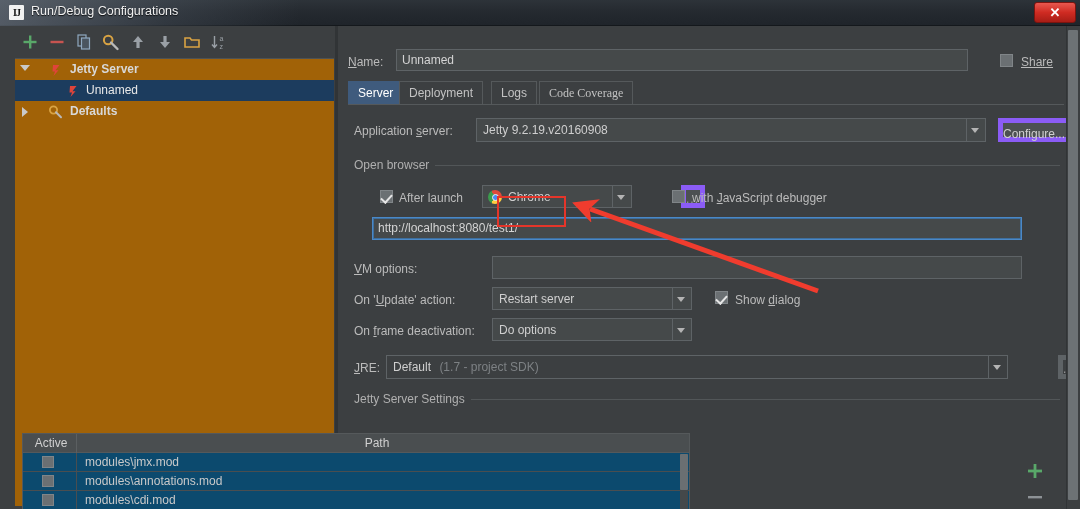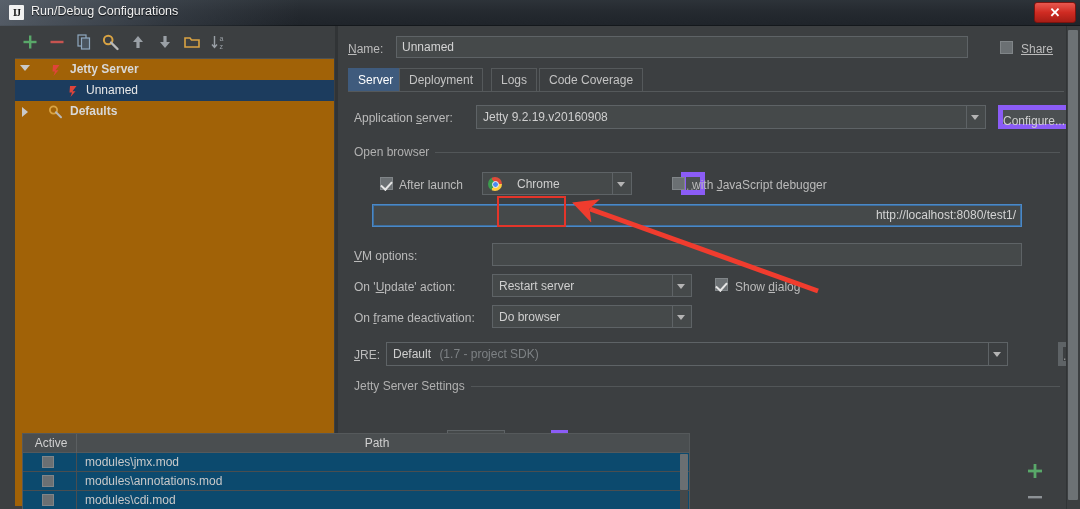--- a/index.html
+++ b/index.html
@@ -108,39 +108,39 @@
 
   
   #divider {
     position: absolute; left: 335px; top: 0;
     width: 3px; height: 483px;
     background: #313436;
   }
 
   
   #rightpane {
-    position: absolute; left: 340px; top: 0;
+    position: absolute; left: 340px; top: 13px;
     width: 732px; height: 380px;
   }
   .lbl { position: absolute; color: #bbbbbb; white-space: nowrap; }
   .und { text-decoration: underline; }
 
   .tf {
     position: absolute;
     background: #45494a;
     border: 1px solid #5e6366;
     color: #d4d4d4;
     font-family: "Liberation Sans", sans-serif;
     font-size: 12px;
     line-height: 20px;
     padding: 0 5px;
     white-space: nowrap;
     overflow: hidden;
   }
-  .tf.focus { border-color: #4a88c7; box-shadow: inset 0 0 0 1px #3e6f9e; text-align: right; }
+  .tf.focus { border-color: #4a88c7; box-shadow: inset 0 0 0 1px #3e6f9e; }
 
   .combo {
     position: absolute;
     background: #45494a;
     border: 1px solid #5e6366;
     color: #cfcfcf;
     line-height: 22px;
     padding-left: 6px;
     white-space: nowrap;
     overflow: hidden;
@@ -402,42 +402,42 @@
 
       <span class="lbl" style="left:8px; top:16px;"><u>N</u>ame:</span>
       <div class="tf" style="left:56px; top:10px; width:572px; height:22px;">Unnamed</div>
       <div class="cbx" style="left:660px; top:15px;"></div>
       <span class="lbl und" style="left:681px; top:16px;">Share</span>
 
       <div id="tabstrip">
         <div class="tab active" style="left:0px;">Server</div>
         <div class="tab idle" style="left:51px;">Deployment</div>
         <div class="tab idle" style="left:143px;">Logs</div>
-        <div class="tab idle" style="left:191px;">Code Coverage</div>
+        <div class="tab idle" style="left:191px;font-family:Liberation Serif, serif;">Code Coverage</div>
       </div>
       <div id="tabline"></div>
 
       <span class="lbl" style="left:14px; top:85px;">Application <u>s</u>erver:</span>
       <div class="combo" style="left:136px; top:79px; width:510px; height:24px;">
         <span>Jetty 9.2.19.v20160908</span>
         <span class="arrowbox">
             <span class="arrow"></span>
           </span>
       </div>
       <div class="btn" style="left:613px; top:79px; width:86px; height:24px; line-height:22px;">
         <span>Configure...</span>
       </div>
 
       <span class="grouptitle" style="left:14px; top:119px;text-align:right;">Open browser</span>
       <div class="groupline" style="left:14px; top:126px; width:706px;"></div>
 
       <div class="cbx checked" style="left:40px; top:151px;"></div>
       <span class="lbl" style="left:59px; top:152px;">After launch</span>
 
-      <div class="combo" style="left:142px; top:146px; width:150px; height:23px; padding-left:34px;">
+      <div class="combo" style="left:142px; top:146px; width:150px; height:23px; padding-left:25px;">
         <span class="chrome-logo" style="left:5px; top:4px;"></span>
         <span>Chrome</span>
         <span class="arrowbox">
             <span class="arrow"></span>
           </span>
       </div>
       <div class="btn dots" style="left:296px; top:146px; width:24px; height:23px; line-height:18px;">...</div>
 
       <div class="cbx" style="left:332px; top:151px;"></div>
       <span class="lbl" style="left:352px; top:152px;">with <u>J</u>avaScript debugger</span>
@@ -460,21 +460,21 @@
         <span>Restart server</span>
         <span class="arrowbox">
             <span class="arrow"></span>
           </span>
       </div>
       <div class="cbx checked" style="left:375px; top:252px;"></div>
       <span class="lbl" style="left:395px; top:254px;">Show <u>d</u>ialog</span>
 
       <span class="lbl" style="left:14px; top:285px;">On <u>f</u>rame deactivation:</span>
       <div class="combo" style="left:152px; top:279px; width:200px; height:23px;">
-        <span>Do browser</span>
+        <span>Do options</span>
         <span class="arrowbox">
             <span class="arrow"></span>
           </span>
       </div>
 
       <span class="lbl" style="left:14px; top:322px;"><u>J</u>RE:</span>
       <div class="combo flat" style="left:46px; top:316px; width:622px; height:24px; background:#3c3f41;">
         <span>Default</span>
         <span style="color:#7d8184; margin-left:5px;">(1.7 - project SDK)</span>
         <span class="arrowbox">

